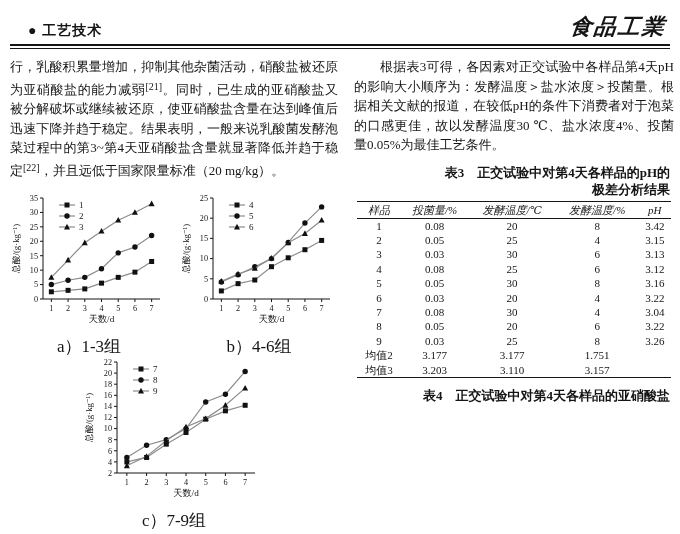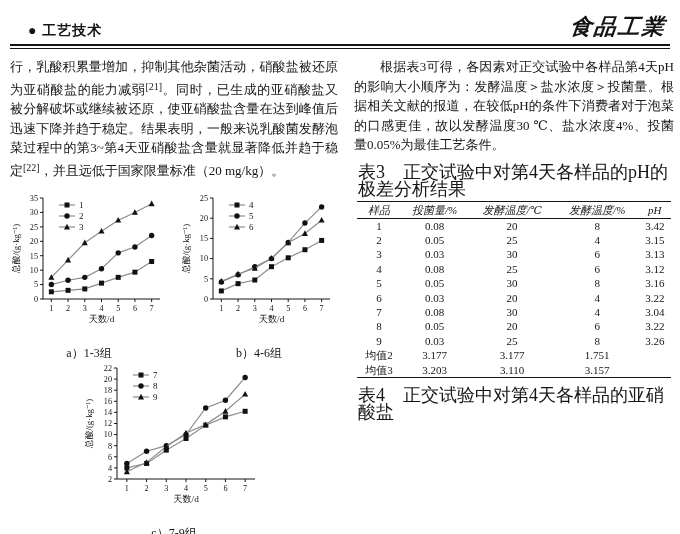--- a/index.html
+++ b/index.html
@@ -26,24 +26,24 @@
   .col-left{width:328px;flex:0 0 328px;}
   .col-right{width:320px;flex:0 0 320px;}
   p.body-text{margin:0;font-size:13px;line-height:19.5px;text-align:justify;}
   p.indent{text-indent:2em;}
   .sup{font-size:10px;vertical-align:4px;}
   
   .figure{margin-top:12px;}
   .charts-row{display:flex;justify-content:space-between;}
   .chart-block{display:flex;flex-direction:column;align-items:center;}
   .chart-c-row{display:flex;justify-content:center;margin-top:2px;}
-  .subcaption{font-size:12px;line-height:14px;margin-top:18px;}
+  .subcaption{font-size:17px;line-height:14px;margin-top:12px;}
   .fig-caption{text-align:center;font-weight:normal;font-size:13px;margin-top:18px;}
   
-  .table-title{text-align:left;font-weight:normal;font-size:18px;line-height:17px;margin:9px 4px 3px;}
+  .table-title{text-align:right;font-weight:bold;font-size:13px;line-height:17px;margin:9px 4px 3px;}
   table.data-table{width:98%;margin:2px auto 7px;border-collapse:collapse;font-size:11px;}
   table.data-table thead tr{border-top:1.5px solid #151515;border-bottom:1px solid #151515;}
   table.data-table tbody tr:last-child{border-bottom:1.5px solid #151515;}
   table.data-table th{font-style:italic;font-weight:normal;padding:1px 2px;line-height:14px;}
   table.data-table td{padding:0 2px;line-height:14.4px;text-align:center;}
   table.data-table th{text-align:center;}
   svg text{fill:#151515;}
 </style>
 </head>
 <body>

